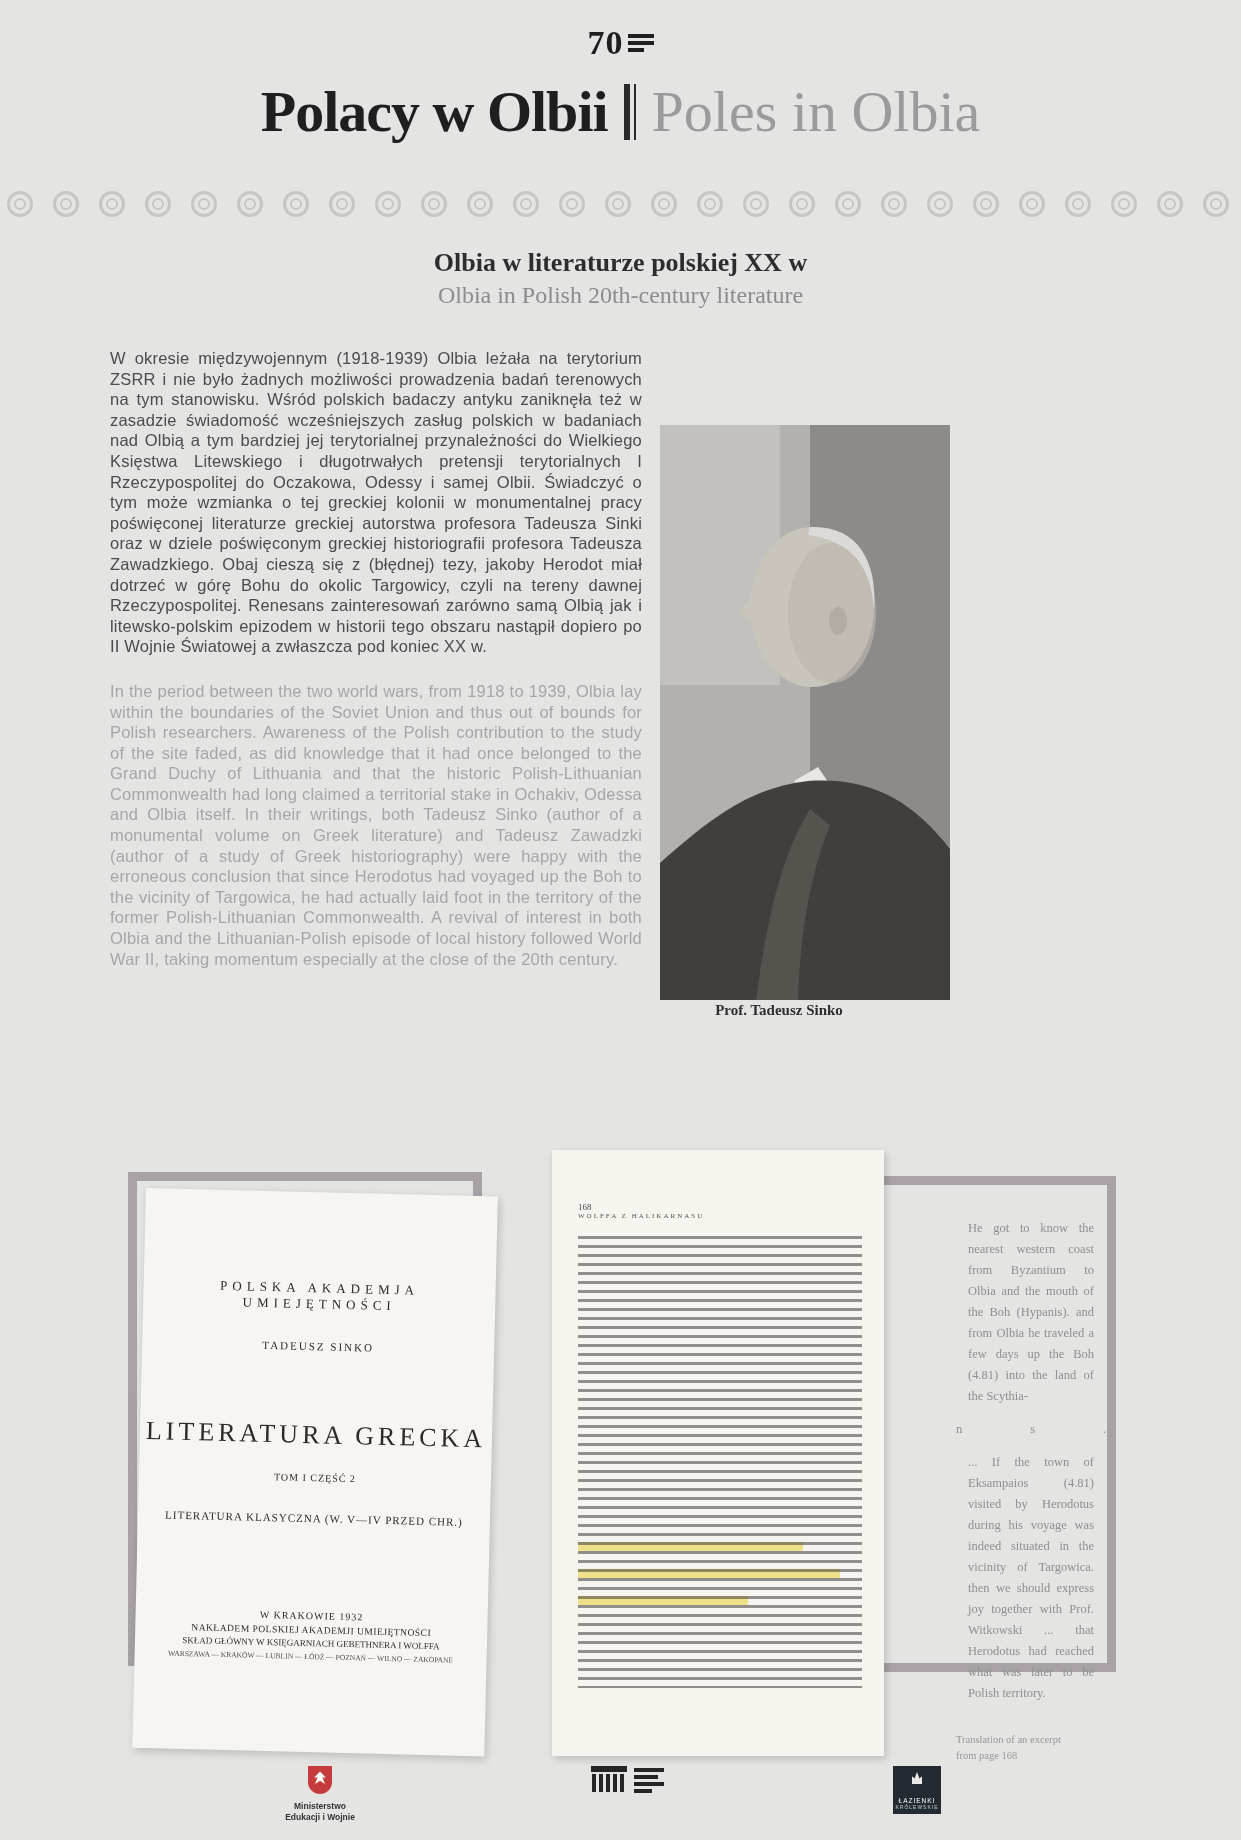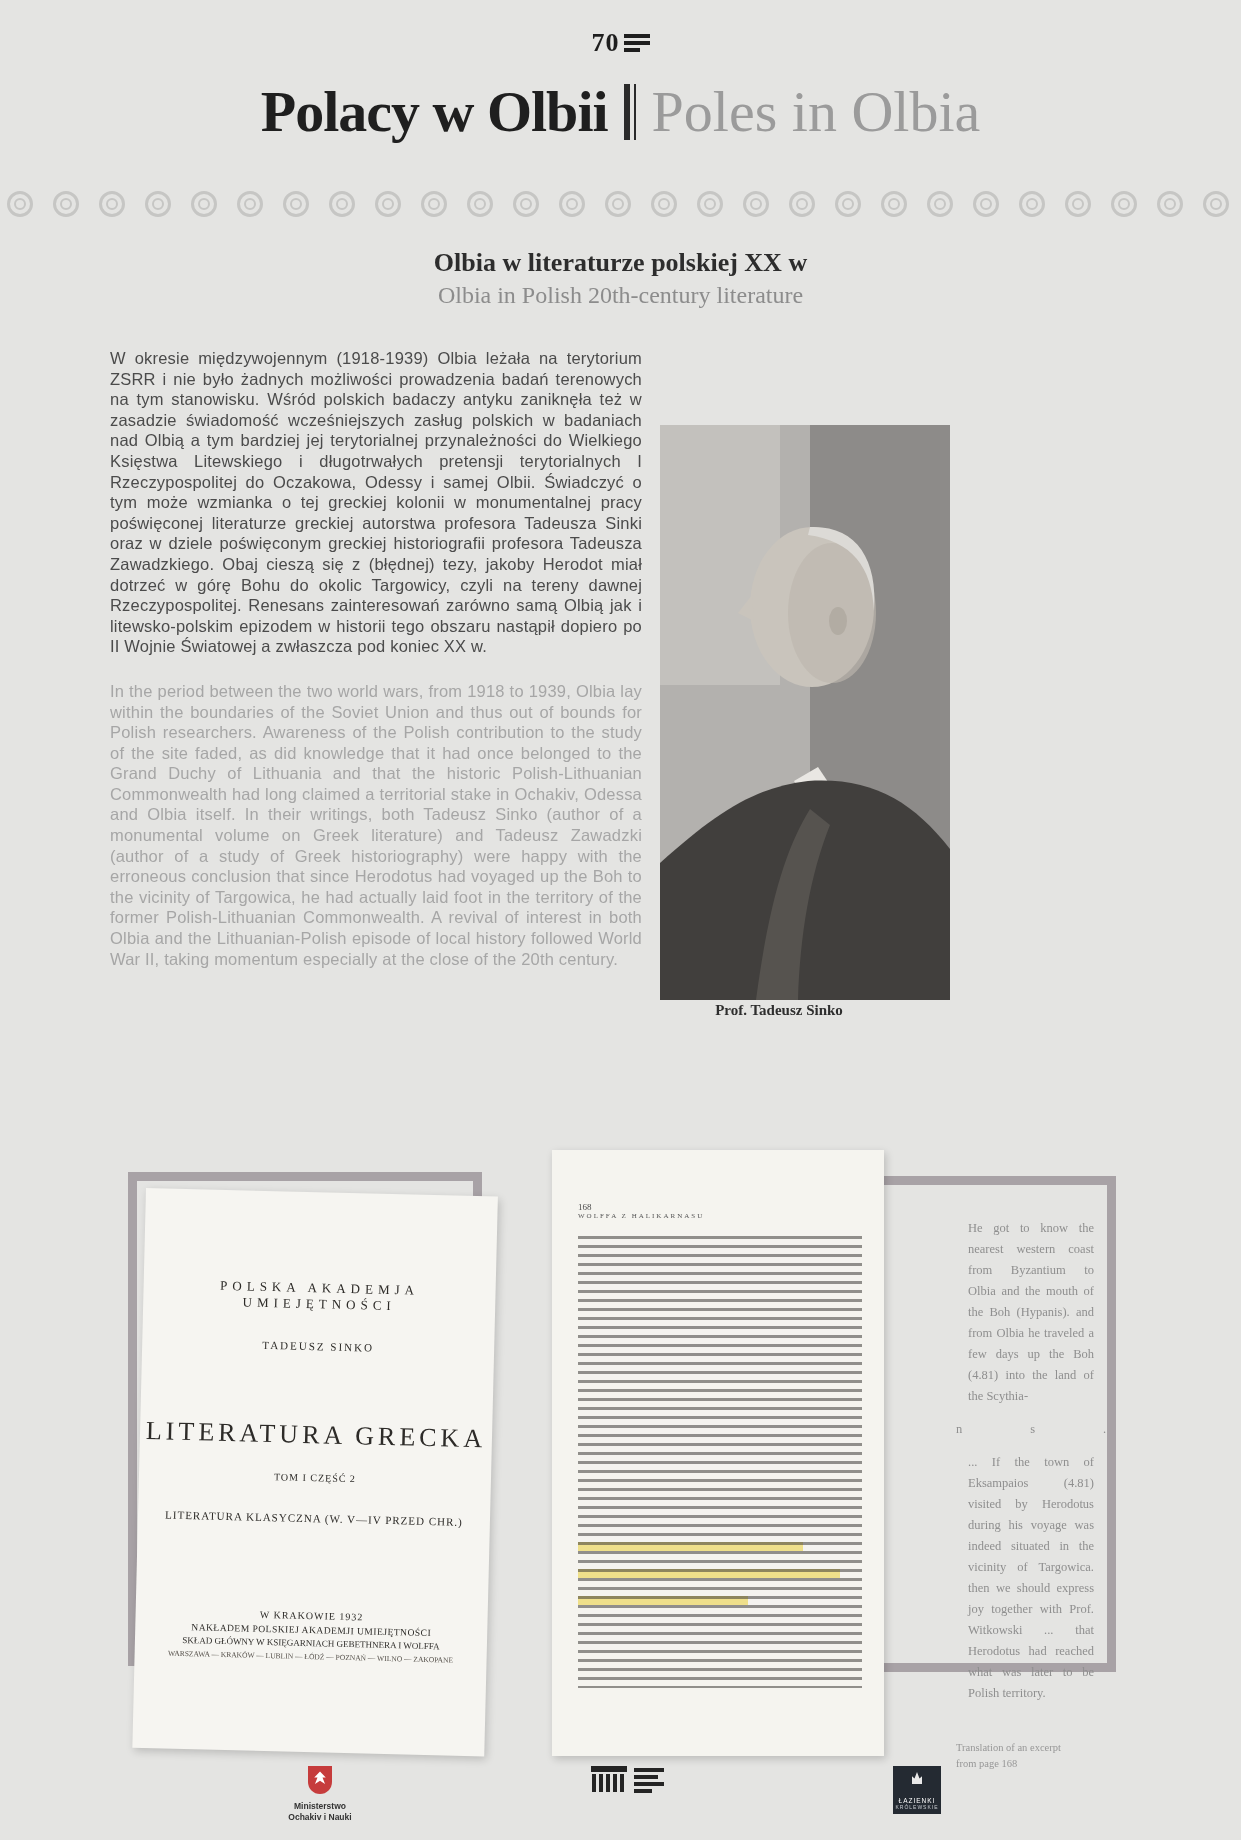--- a/index.html
+++ b/index.html
@@ -9,21 +9,21 @@
     font-family:"Liberation Sans", sans-serif;
   }
 
   
   .logo70 {
     position:absolute; top:30px; left:0; right:0;
     display:flex; justify-content:center; align-items:flex-start; gap:4px;
   }
   .logo70 .digits {
     font-family:"Liberation Serif", serif; font-weight:700;
-    font-size:26px; line-height:26px; color:#1e1e1e; letter-spacing:1px;
+    font-size:34px; line-height:26px; color:#1e1e1e; letter-spacing:1px;
   }
   .logo70 .bars { display:flex; flex-direction:column; gap:3px; margin-top:4px; }
   .logo70 .bars i { display:block; width:26px; height:4px; background:#1e1e1e; }
   .logo70 .bars i.short { width:16px; }
 
   .title-row {
     position:absolute; top:78px; left:0; right:0;
     display:flex; justify-content:center; align-items:center; gap:16px;
   }
   .title-pl {
@@ -130,21 +130,21 @@
       rgba(0,0,0,0) 3px, rgba(0,0,0,0) 9px);
   }
 
   
   .excerpt-col {
     position:absolute; left:956px; top:1206px; width:150px; z-index:3;
     font-family:"Liberation Serif", serif; color:#8f8f8f;
   }
   .excerpt-col p { margin:12px; text-align:justify; font-size:12.5px; line-height:21px; }
   .excerpt-odd-line { display:flex; justify-content:space-between; font-size:12.5px; line-height:21px; }
-  .excerpt-note { margin-top:36px; font-size:10.5px; line-height:1.5; color:#979797; }
+  .excerpt-note { margin-top:28px; font-size:10.5px; line-height:1.5; color:#979797; }
 
   
   .footer-logo { position:absolute; top:1766px; text-align:center; }
 
   .logo-ministry { left:272px; width:96px; }
   .crest {
     position:relative; display:inline-block; width:24px; height:28px;
     background:#c63c3c; border-radius:0 0 12px 12px;
   }
   .crest i {
@@ -301,21 +301,21 @@
     <div class="excerpt-note">
       <div>Translation of an excerpt</div>
       <div>from page 168</div>
     </div>
   </div>
 
   <div class="footer-logo logo-ministry">
     <span class="crest"><i></i></span>
     <div class="ministry-label">
       <div>Ministerstwo</div>
-      <div>Ochakiv i Nauki</div>
+      <div>Edukacji i Wojnie</div>
     </div>
   </div>
 
   <div class="footer-logo logo-museum">
     <span class="building"></span>
     <span class="textbars">
         <i></i>
         <i></i>
         <i></i>
         <i></i>

